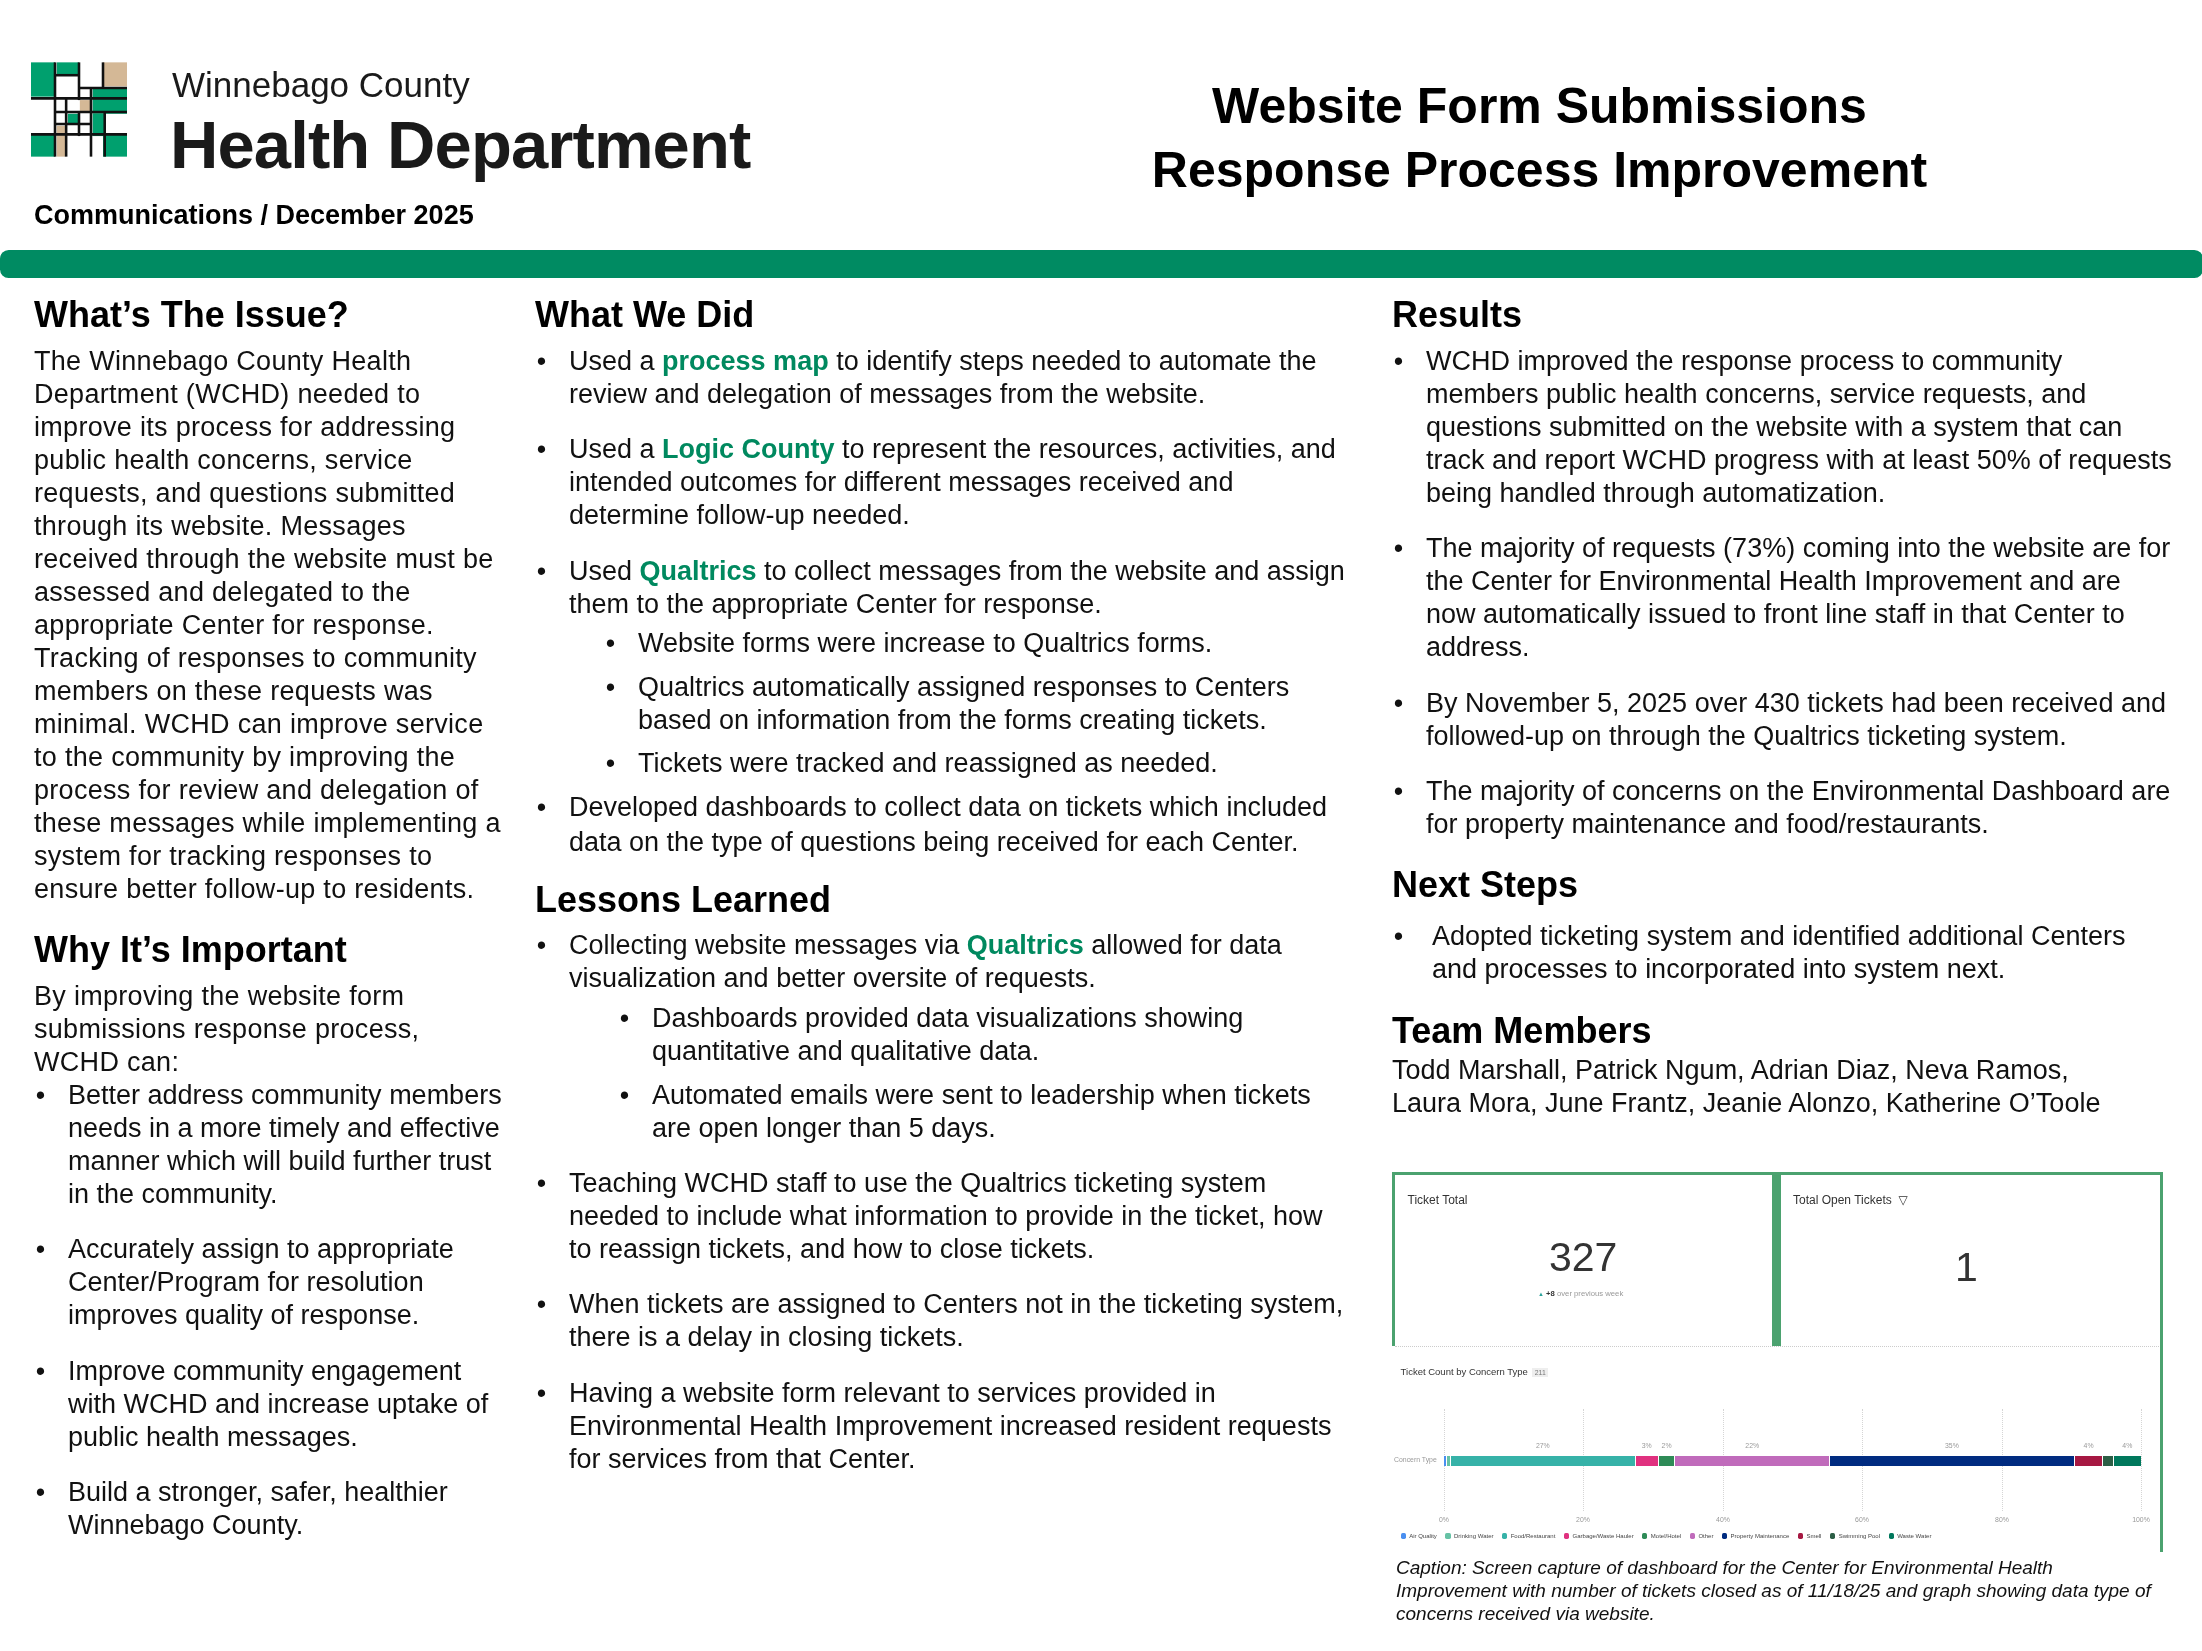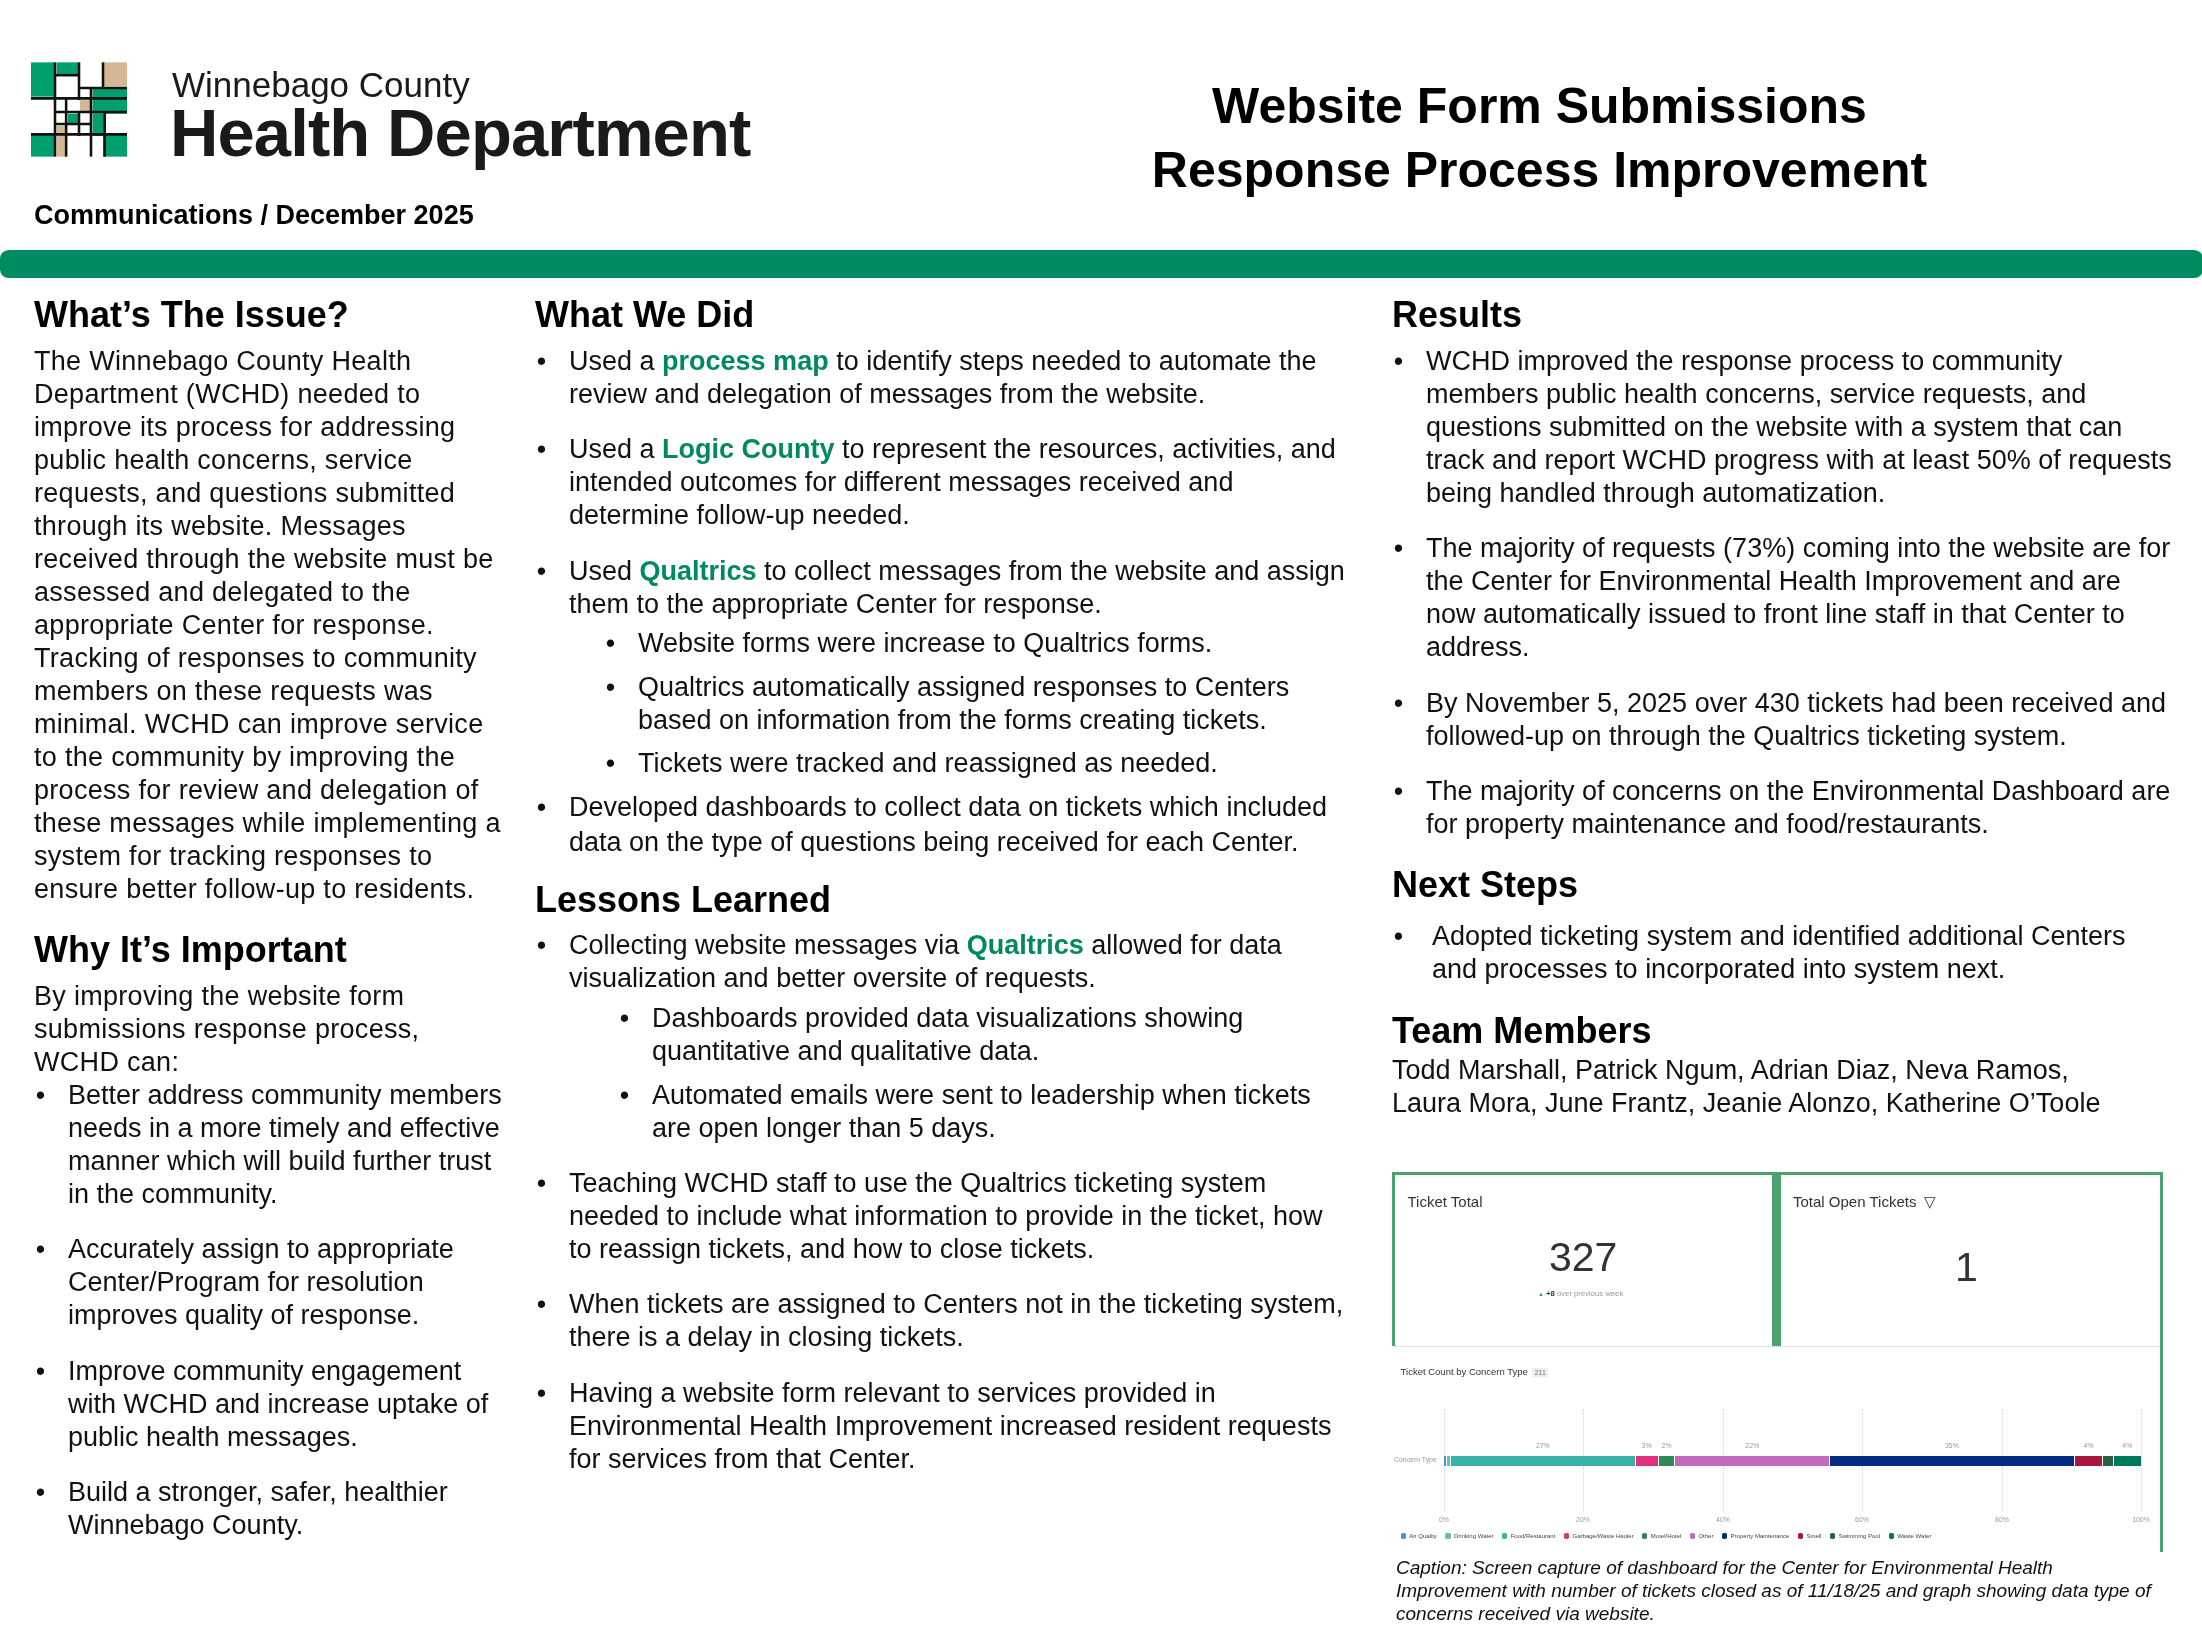--- a/index.html
+++ b/index.html
@@ -2,21 +2,21 @@
 <html style="font-size:13.8px"><head>
 <meta charset="utf-8">
 <style>
   * { box-sizing: border-box; margin: 0; padding: 0; }
   html, body { width: 2203px; height: 1652px; background: #ffffff; overflow: hidden; }
   body { position: relative; font-family: "Liberation Sans", "DejaVu Sans", sans-serif; color: #111; }
 
   
   .logo { position: absolute; left: 31px; top: 62px; width: 96px; height: 95px; }
   .org-sub { position: absolute; left: 172px; top: 65px; font-size: 35px; color: #1a1a1a; }
-  .org-main { position: absolute; left: 170px; top: 94px; font-size: 67px; font-weight: bold; color: #1a1a1a; letter-spacing: -0.9px; }
+  .org-main { position: absolute; left: 170px; top: 106px; font-size: 67px; font-weight: bold; color: #1a1a1a; letter-spacing: -0.9px; }
   .dept-line { position: absolute; left: 34px; top: 200px; font-size: 27px; font-weight: bold; color: #000; }
   .title { position: absolute; left: 1118px; width: 843px; top: 74px; text-align: center; font-size: 50px; font-weight: bold; line-height: 64px; color: #000; }
   .title div { display: block; }
   .green-bar { position: absolute; left: 0; top: 250px; width: 2203px; height: 28px; background: #008b62; border-radius: 8.6px; }
 
   
   .col { position: absolute; top: 293px; }
   .col-left { left: 34px; width: 469px; }
   .col-mid { left: 535px; width: 817px; }
   .col-right { left: 1392px; width: 783px; }
@@ -36,21 +36,21 @@
 
   .left-bullets > li { padding-left: 34px; margin-bottom: 24px; }
 
   
   .dash { position: absolute; left: 1392px; top: 1172px; width: 771px; height: 380px; background: #fff; }
   .dash-top-border { position: absolute; left: 0; top: 0; width: 771px; height: 3.4px; background: #4ba26f; }
   .dash-left-border { position: absolute; left: 0; top: 0; width: 3.4px; height: 174px; background: #4ba26f; }
   .dash-right-border { position: absolute; right: 0; top: 0; width: 3.4px; height: 380px; background: #4ba26f; }
   .dash-mid-border { position: absolute; left: 380px; top: 0; width: 8.6px; height: 174px; background: #4ba26f; }
   .dash-sep { position: absolute; left: 3.4px; top: 174px; width: 764px; height: 0.9px; border-top: 0.9px dotted #ccc; }
-  .card-title { position: absolute; font-size: 15px; color: #333; }
+  .card-title { position: absolute; font-size: 12px; color: #333; }
   .big-num { position: absolute; font-size: 41px; color: #333; font-weight: normal; }
   .delta { position: absolute; font-size: 7.7px; color: #999; }
   .delta b { color: #333; }
   .delta .tri { color: #2aa39a; font-size: 6px; }
   .chart-title { position: absolute; left: 8.6px; top: 194px; font-size: 9.5px; color: #333; }
   .chart-badge { display: inline-block; background: #eee; color: #777; font-size: 6.9px; padding: 0.9px 2.6px; margin-left: 4.3px; }
   .plot { position: absolute; left: 52px; top: 237px; width: 697px; height: 99px; }
   .gridline { position: absolute; top: 0; height: 102px; width: 0; border-left: 0.9px dotted #d5d5d5; }
   .tick { position: absolute; top: 107px; font-size: 6.9px; color: #999; transform: translateX(-50%); }
   .ylabel { position: absolute; left: -50px; top: 47px; font-size: 6.9px; color: #999; }

